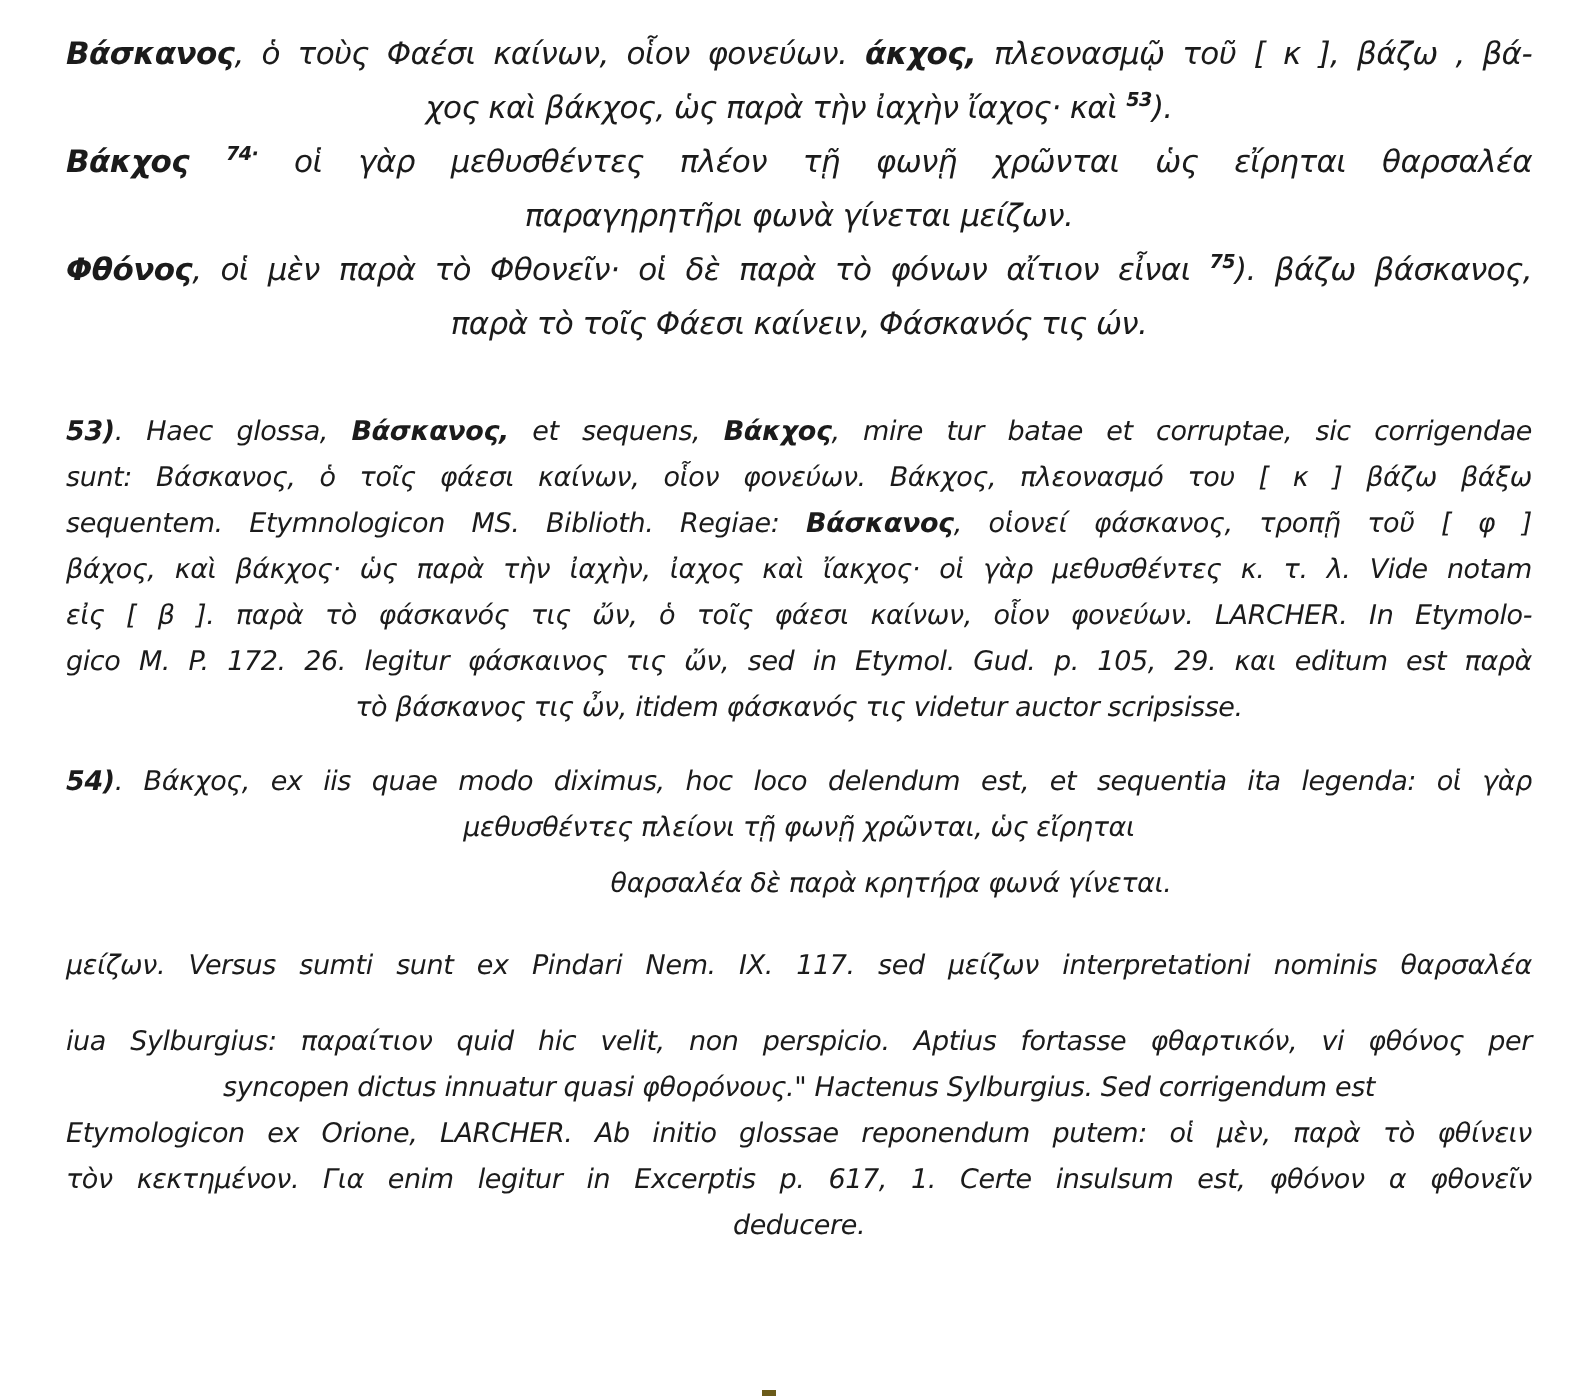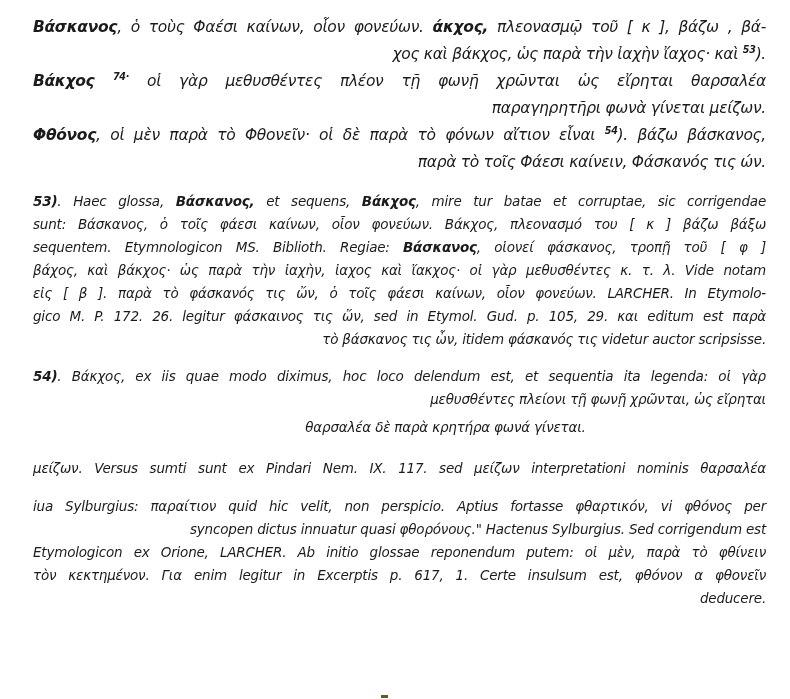--- a/index.html
+++ b/index.html
@@ -13,49 +13,49 @@
     position: relative;
   }
   .page {
     box-sizing: border-box;
     width: 790px; height: 558px;
     padding: 14px 24px 0 33px;
   }
   .block { margin: 0; }
   .lemma { font-size: 15.5px; line-height: 27px; letter-spacing: -0.3px; }
   .note  { font-size: 13.5px; line-height: 23px; letter-spacing: -0.2px; }
-  .note53  { margin-top: 14px; }
+  .note53  { margin-top: 29px; }
   .note54a { margin-top: 14px; }
   .verse   { margin-top: 5px; }
   .note54b { margin-top: 18px; }
   .note75  { margin-top: 15px; }
   .line { min-height: 1em; }
   .j { text-align: justify; text-align-last: justify; }
-  .l { text-align: right; }
+  .l { text-align: center; }
   .c { text-align: center; padding-left: 92px; }
   .b { font-weight: bold; }
   sup { font-size: 0.62em; line-height: 0; vertical-align: super; }
   .bottom-mark {
     position: absolute;
     left: 381px; top: 695px;
     width: 7px; height: 3px;
     background: #6b5b1a;
   }
 </style>
 </head>
 <body>
 
 <div class="page">
 
   <div class="block lemma">
     <div class="line j"><span class="b">Βάσκανος</span><span>, ὁ τοὺς Φαέσι καίνων, οἷον φονεύων. </span><span class="b">άκχος,</span><span> πλεονασμῷ τοῦ [ κ ], βάζω , βά-</span></div>
     <div class="line l"><span>χος καὶ βάκχος, ὡς παρὰ τὴν ἰαχὴν ἴαχος· καὶ </span><sup class="b">53</sup><span>).</span></div>
     <div class="line j"><span class="b">Βάκχος </span><sup class="b">74·</sup><span> οἱ γὰρ μεθυσθέντες πλέον τῇ φωνῇ χρῶνται ὡς εἴρηται θαρσαλέα</span></div>
     <div class="line l"><span>παραγηρητῆρι φωνὰ γίνεται μείζων.</span></div>
-    <div class="line j"><span class="b">Φθόνος</span><span>, οἱ μὲν παρὰ τὸ Φθονεῖν· οἱ δὲ παρὰ τὸ φόνων αἴτιον εἶναι </span><sup class="b">54</sup><span>). βάζω βάσκανος,</span></div>
+    <div class="line j"><span class="b">Φθόνος</span><span>, οἱ μὲν παρὰ τὸ Φθονεῖν· οἱ δὲ παρὰ τὸ φόνων αἴτιον εἶναι </span><sup class="b">75</sup><span>). βάζω βάσκανος,</span></div>
     <div class="line l"><span>παρὰ τὸ τοῖς Φάεσι καίνειν, Φάσκανός τις ών.</span></div>
   </div>
 
   <div class="block note note53">
     <div class="line j"><span class="b">53)</span><span>. Haec glossa, </span><span class="b">Βάσκανος,</span><span> et sequens, </span><span class="b">Βάκχος</span><span>, mire tur batae et corruptae, sic corrigendae</span></div>
     <div class="line j"><span>sunt: Βάσκανος, ὁ τοῖς φάεσι καίνων, οἷον φονεύων. Βάκχος, πλεονασμό του [ κ ] βάζω βάξω</span></div>
     <div class="line j"><span>sequentem. Etymnologicon MS. Biblioth. Regiae: </span><span class="b">Βάσκανος</span><span>, οἱονεί φάσκανος, τροπῇ τοῦ [ φ ]</span></div>
     <div class="line j"><span>βάχος, καὶ βάκχος· ὡς παρὰ τὴν ἰαχὴν, ἰαχος καὶ ἴακχος· οἱ γὰρ μεθυσθέντες κ. τ. λ. Vide notam</span></div>
     <div class="line j"><span>εἰς [ β ]. παρὰ τὸ φάσκανός τις ὤν, ὁ τοῖς φάεσι καίνων, οἷον φονεύων. LARCHER. In Etymolo-</span></div>
     <div class="line j"><span>gico M. P. 172. 26. legitur φάσκαινος τις ὤν, sed in Etymol. Gud. p. 105, 29. και editum est παρὰ</span></div>

